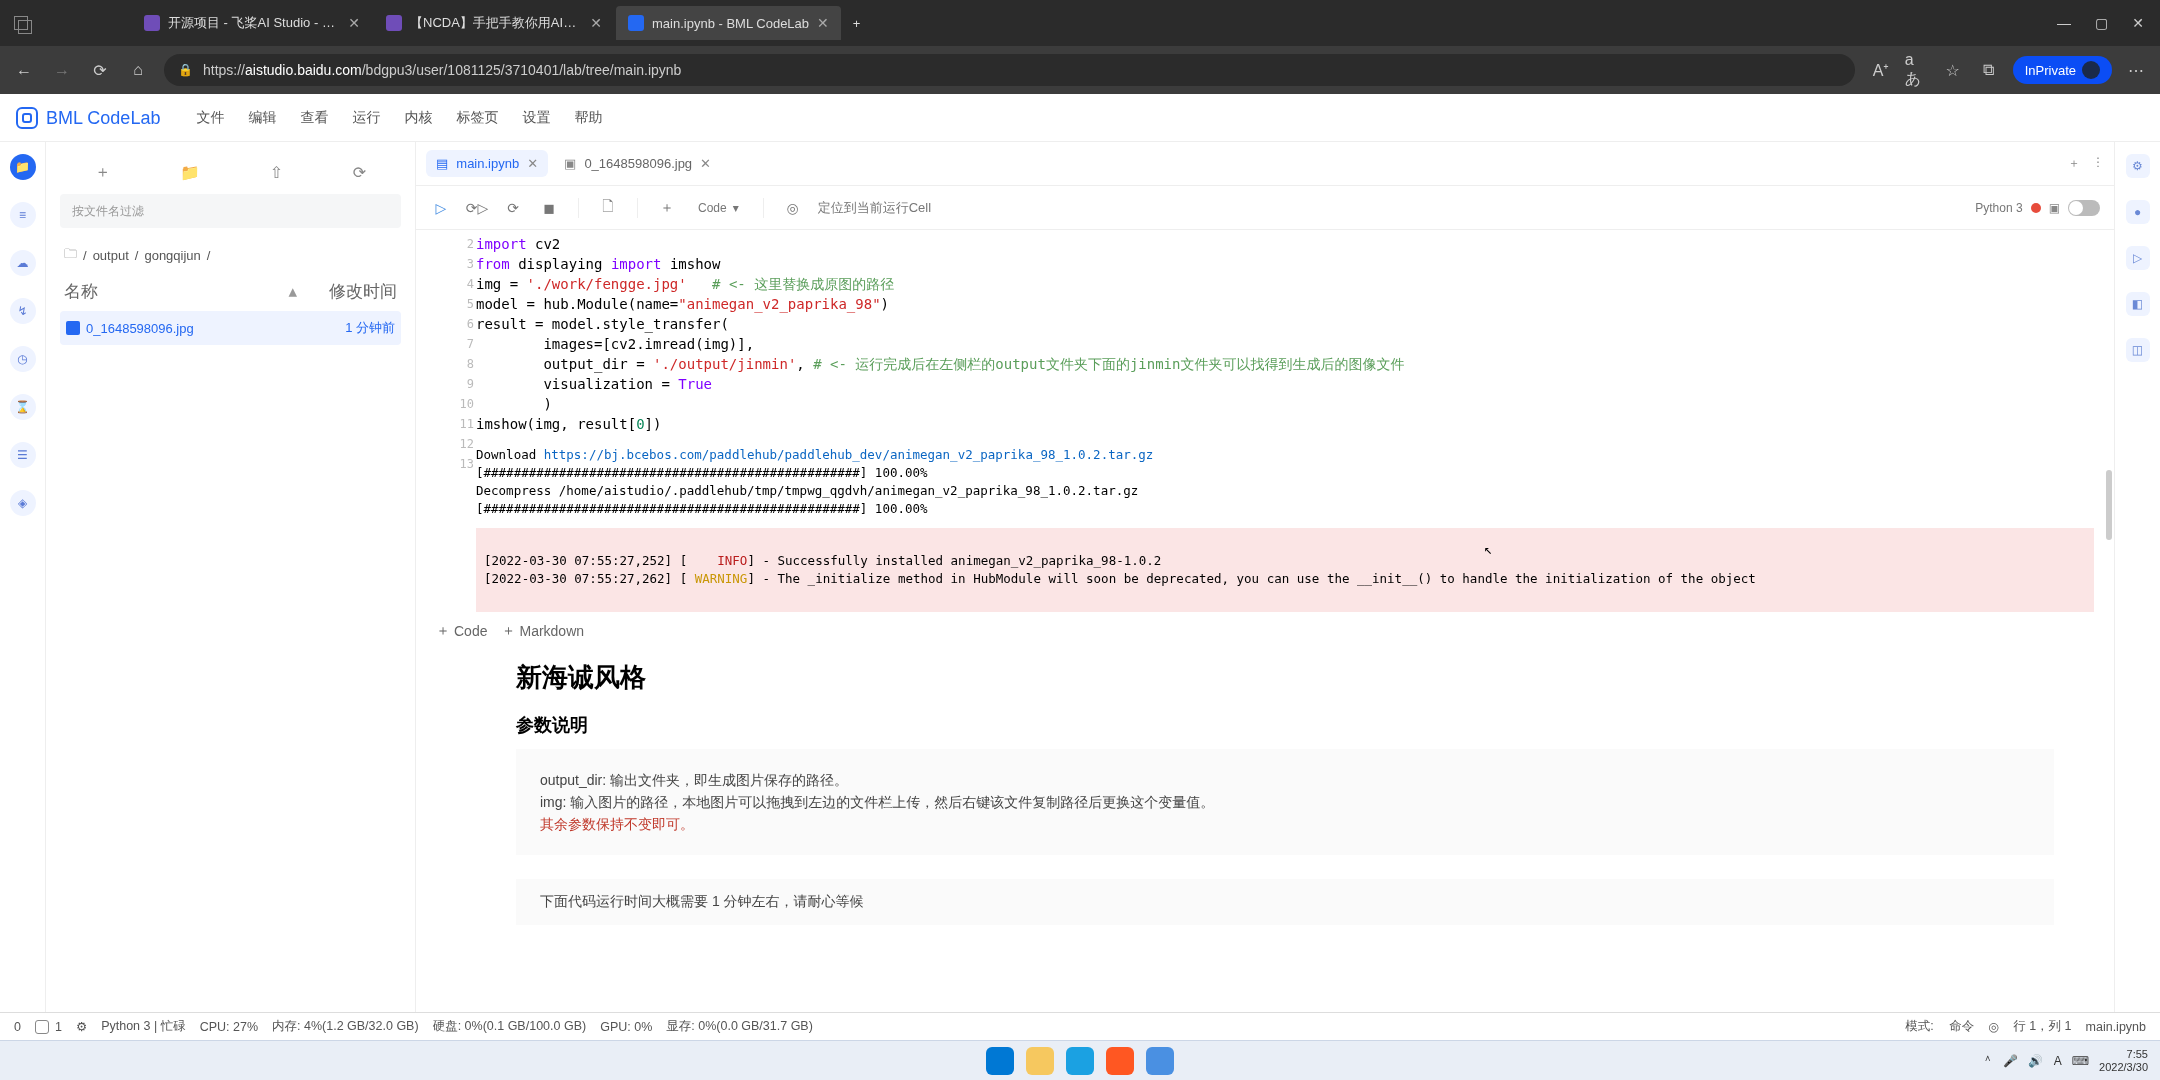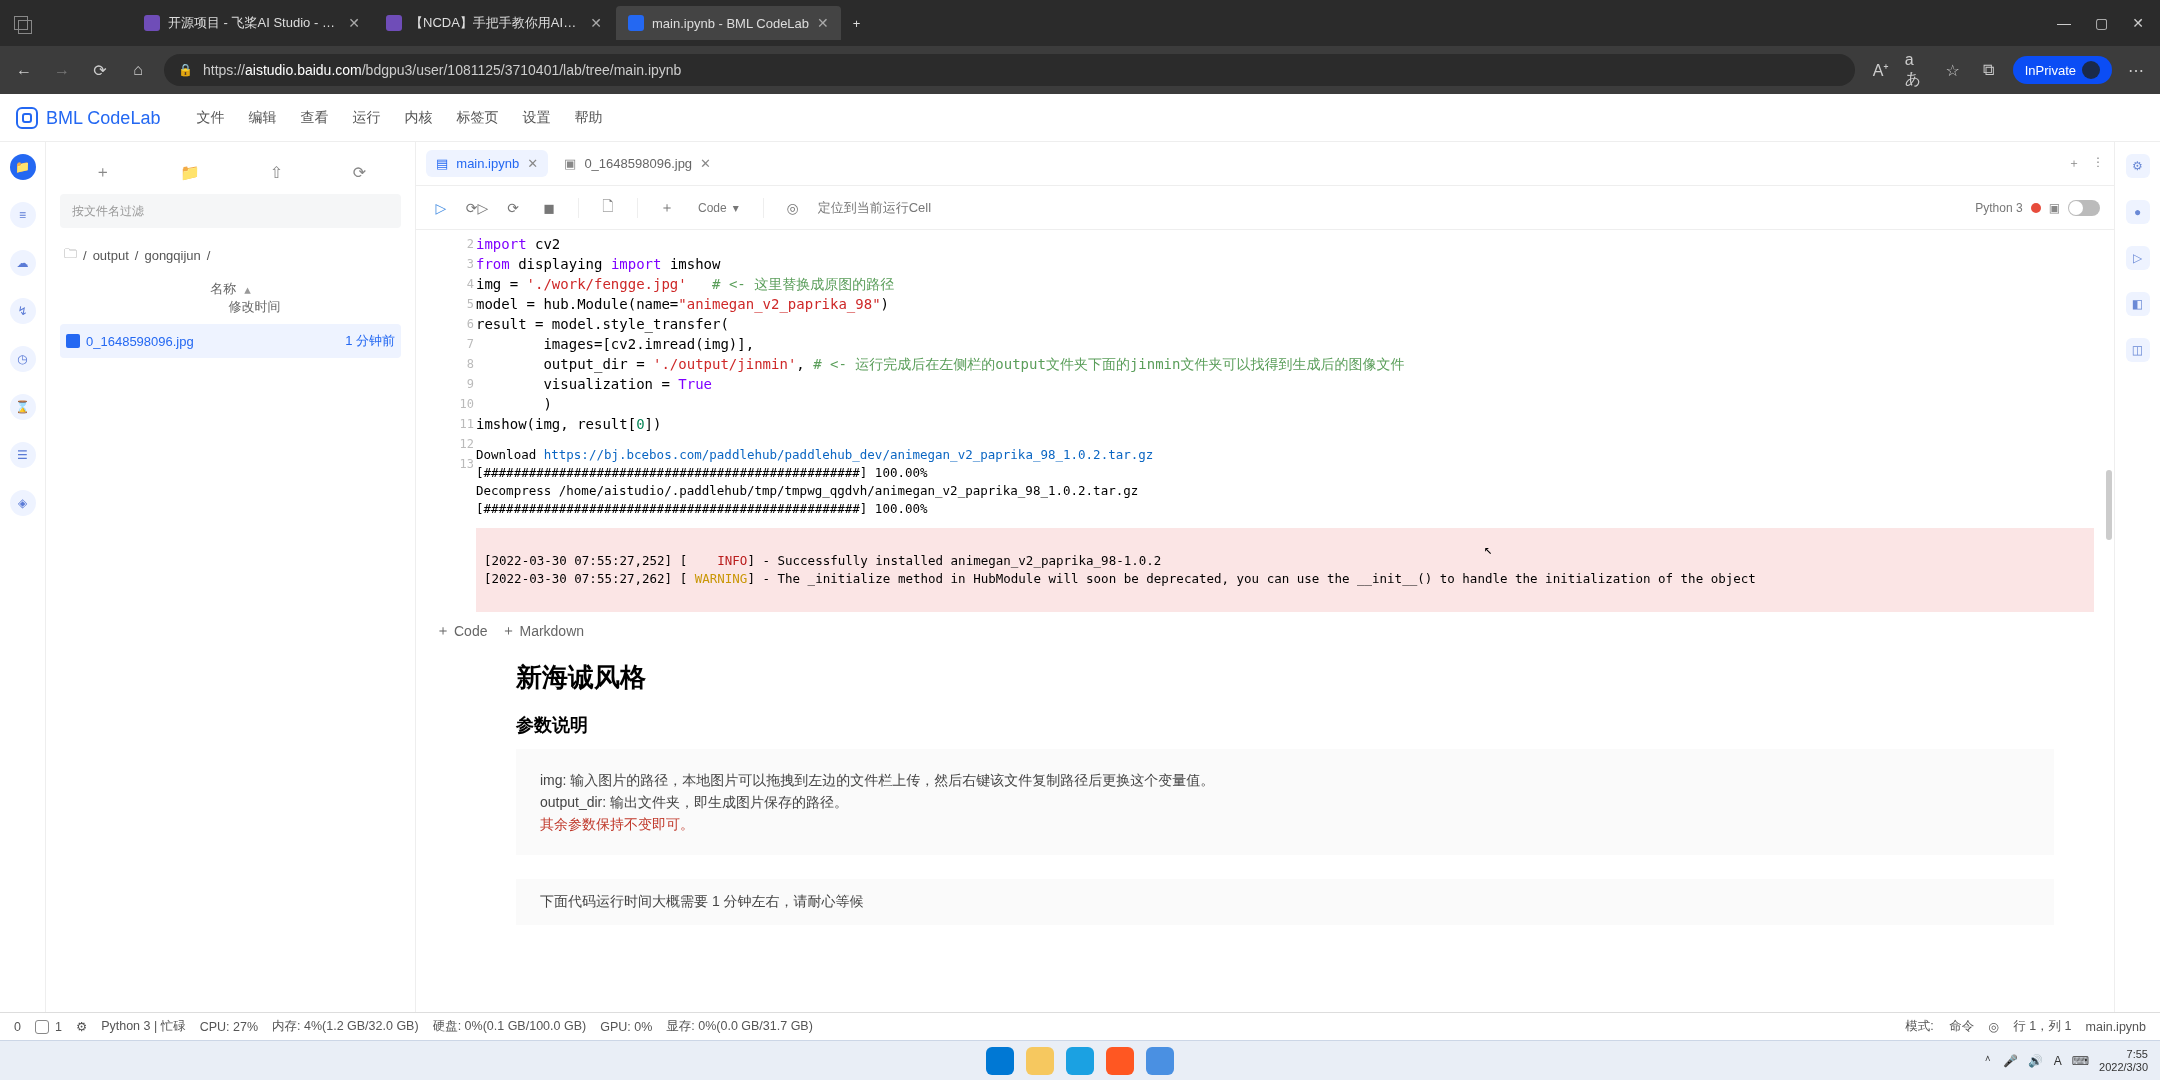--- a/index.html
+++ b/index.html
@@ -40,21 +40,21 @@
 .rail { width:46px; background:#fff; border-right:1px solid #eee; display:flex; flex-direction:column; align-items:center; padding-top:12px; gap:22px;}
 .rail .ico { width:26px; height:26px; border-radius:50%; background:#eef3ff; display:flex;align-items:center;justify-content:center;color:#5b7bd6;font-size:12px;}
 .rail .ico.active{background:#2468f2;color:#fff;}
 
 .sidebar { width:370px; border-right:1px solid #eee; display:flex; flex-direction:column; padding:8px 14px;}
 .sidebar-actions { height:44px; display:flex; align-items:center; justify-content:space-around; color:#888;}
 .sidebar-actions span{font-size:16px;}
 .filter-input { height:34px; background:#f5f6f7; border-radius:4px; padding:0 12px; color:#999; display:flex; align-items:center; margin-bottom:10px;}
 .breadcrumb { display:flex; align-items:center; gap:6px; color:#555; font-size:13px; padding:6px 4px;}
 .folder-icon{color:#888;}
-.cols-header{display:flex;align-items:center;padding:8px 4px;color:#666;font-size:13px;flex-direction:column;}
+.cols-header{display:flex;align-items:center;padding:8px 4px;color:#666;font-size:17px;}
 .cols-header .name{flex:1;display:flex;align-items:center;gap:4px;}
 .file-row{display:flex;align-items:center;padding:8px 6px;border-radius:4px;background:#eef3ff;color:#2468f2;font-size:13px;}
 .file-row .fname{flex:1;display:flex;align-items:center;gap:6px;}
 .file-row .time{color:#2468f2;}
 .file-ico{width:14px;height:14px;background:#2468f2;display:inline-block;border-radius:2px;}
 
 .main { flex:1; display:flex; flex-direction:column; min-width:0;}
 .tabstrip { height:44px; display:flex; align-items:center; padding:0 10px; border-bottom:1px solid #eee; gap:6px;}
 .file-tab{display:flex;align-items:center;gap:8px;padding:6px 10px;border-radius:6px;color:#666;font-size:13px;}
 .file-tab.active{background:#eef3ff;color:#2468f2;}
@@ -343,22 +343,22 @@
           <div class="add-btn">
             <span>＋</span>
             <span>Markdown</span>
           </div>
         </div>
 
         <div class="md-cell">
           <div class="md-h2">新海诚风格</div>
           <div class="md-h3">参数说明</div>
           <div class="md-block">
+            <div>output_dir: 输出文件夹，即生成图片保存的路径。</div>
             <div>img: 输入图片的路径，本地图片可以拖拽到左边的文件栏上传，然后右键该文件复制路径后更换这个变量值。</div>
-            <div>output_dir: 输出文件夹，即生成图片保存的路径。</div>
             <div class="red">其余参数保持不变即可。</div>
           </div>
           <div class="md-block2">
             <span>下面代码运行时间大概需要 1 分钟左右，请耐心等候</span>
           </div>
         </div>
       </div>
     </div>
 
     <div class="right-rail">

